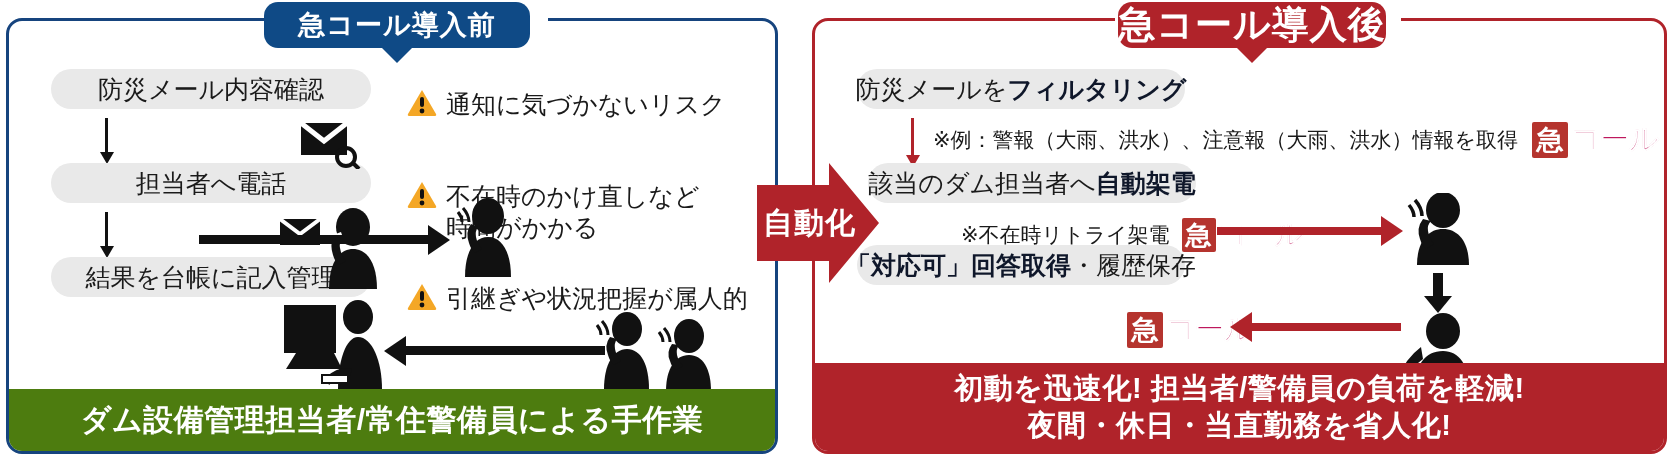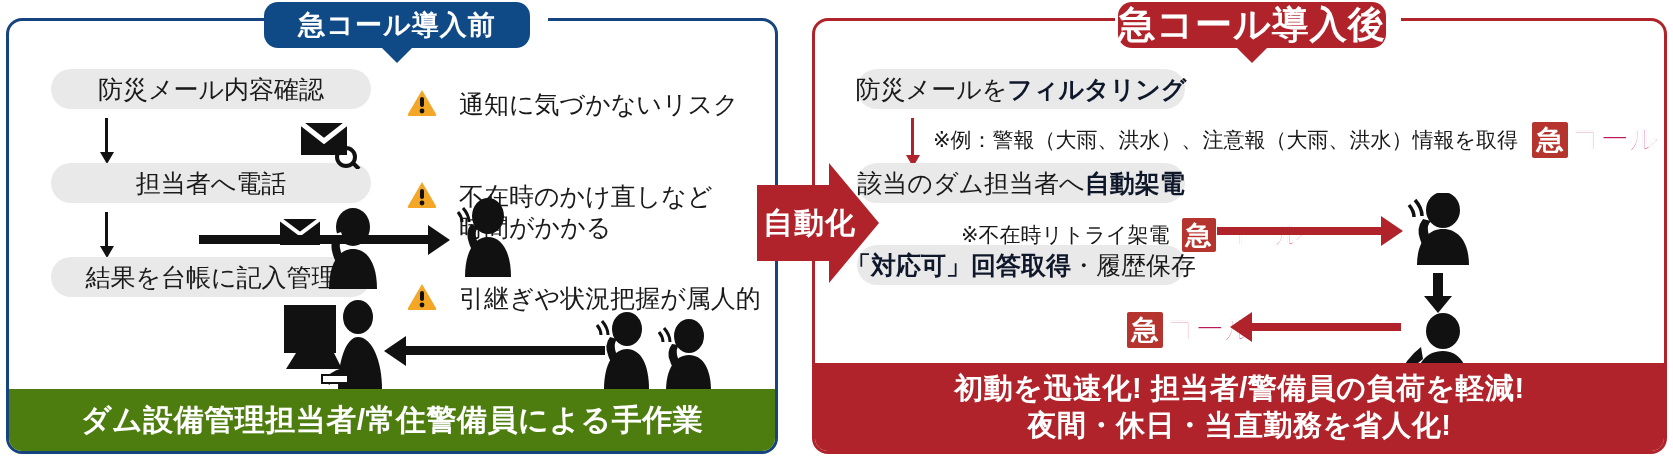--- a/index.html
+++ b/index.html
@@ -77,21 +77,21 @@
 
   
   .thick-down{position:absolute;width:10px;background:#111;}
   .thick-down::after{
     content:"";position:absolute;left:50%;bottom:-16px;transform:translateX(-50%);
     width:0;height:0;border-left:14px solid transparent;border-right:14px solid transparent;
     border-top:17px solid #111;
   }
 
   
-  .risk{position:absolute;display:flex;align-items:flex-start;gap:22px;font-size:25px;color:#1a1a1a;white-space:nowrap;}
+  .risk{position:absolute;display:flex;align-items:flex-start;gap:9px;font-size:25px;color:#1a1a1a;white-space:nowrap;}
   .risk .txt{line-height:1.22;}
 
   
   .auto-arrow{
     position:absolute;left:757px;top:163px;width:122px;height:120px;z-index:7;
     display:flex;align-items:center;justify-content:flex-start;
   }
   .auto-arrow .label{
     position:absolute;left:6px;top:50%;transform:translateY(-50%);
     color:#fff;font-weight:bold;font-size:30px;white-space:nowrap;z-index:2;letter-spacing:1px;
@@ -275,21 +275,21 @@
     <div class="down-arrow red" style="left:96px;top:97px;height:38px;"></div>
 
     <div class="note" style="left:118px;top:98px;">
       <span>※例：警報（大雨、洪水）、注意報（大雨、洪水）情報を取得</span>
       <span class="kyucall" style="margin-left:8px;">
         <span class="kbox" style="width:36px;height:36px;font-size:27px;">急</span>
         <span class="ktxt" style="font-size:30px;margin-left:2px;">コール</span>
       </span>
     </div>
 
-    <div class="pill left" style="left:42px;top:142px;width:328px;justify-content:center;">
+    <div class="pill left" style="left:53px;top:142px;width:328px;justify-content:center;">
       <span>
         <span>該当のダム担当者へ</span><span class="em-red">自動架電</span>
       </span>
     </div>
 
     <div class="note" style="left:118px;top:194px;margin-left:28px;">
       <span>※不在時リトライ架電</span>
       <span class="kyucall" style="margin-left:6px;">
         <span class="kbox" style="width:34px;height:34px;font-size:26px;">急</span>
         <span class="ktxt" style="font-size:29px;margin-left:2px;">コール</span>

